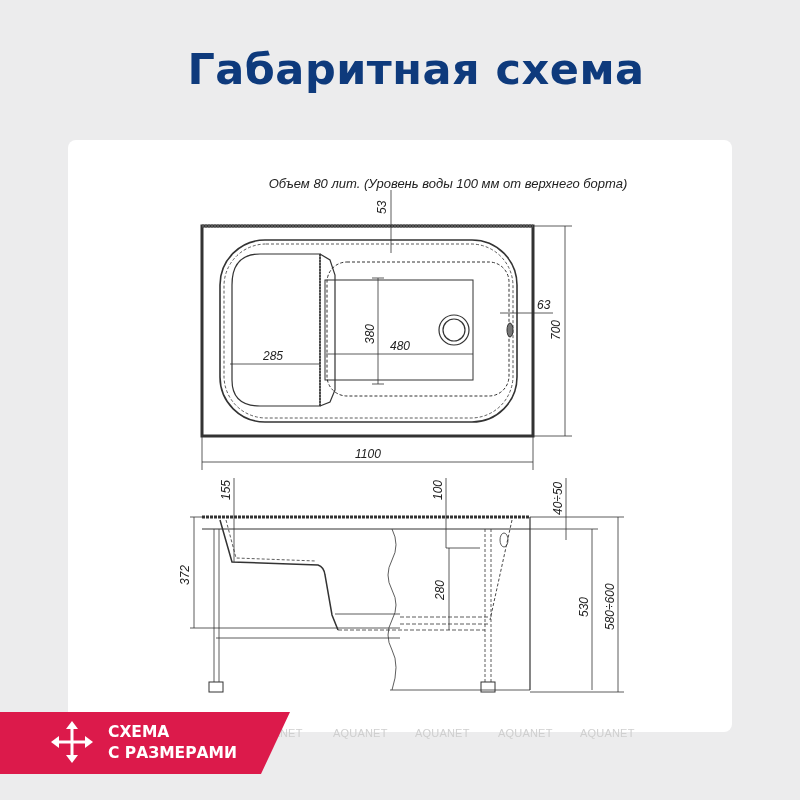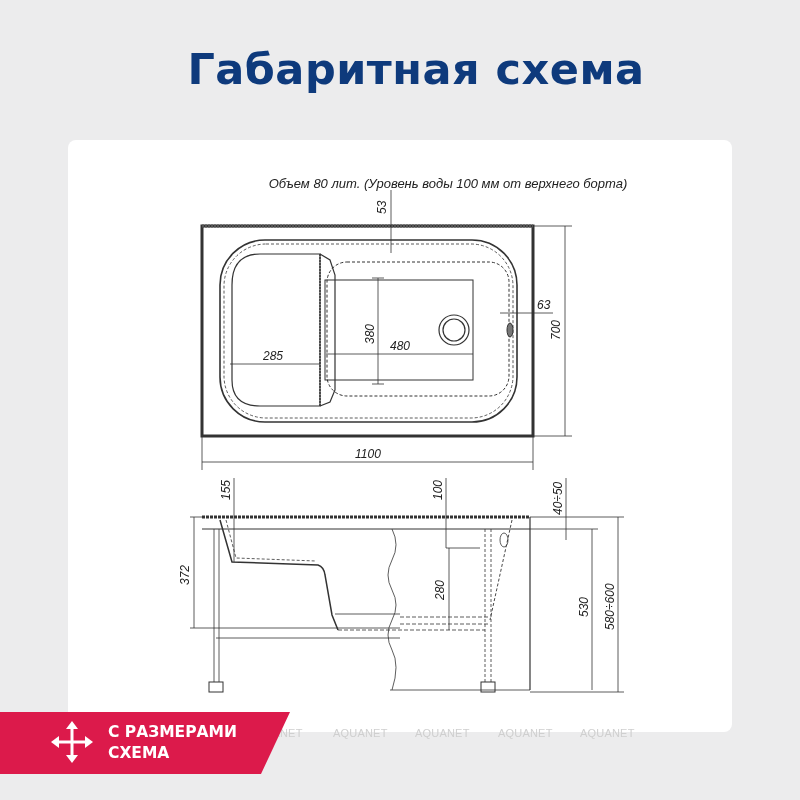--- a/index.html
+++ b/index.html
@@ -136,15 +136,15 @@
   <g stroke="#fff" stroke-width="3" fill="#fff" stroke-linecap="round">
     <line x1="22" y1="6" x2="22" y2="38"></line>
     <line x1="6" y1="22" x2="38" y2="22"></line>
     <polygon points="22,1 16,9 28,9" stroke="none"></polygon>
     <polygon points="22,43 16,35 28,35" stroke="none"></polygon>
     <polygon points="1,22 9,16 9,28" stroke="none"></polygon>
     <polygon points="43,22 35,16 35,28" stroke="none"></polygon>
   </g>
 </svg>
 <div class="banner-text">
+  <div>СХЕМА</div>
   <div>С РАЗМЕРАМИ</div>
-  <div>СХЕМА</div>
 </div>
 
 </body></html>

